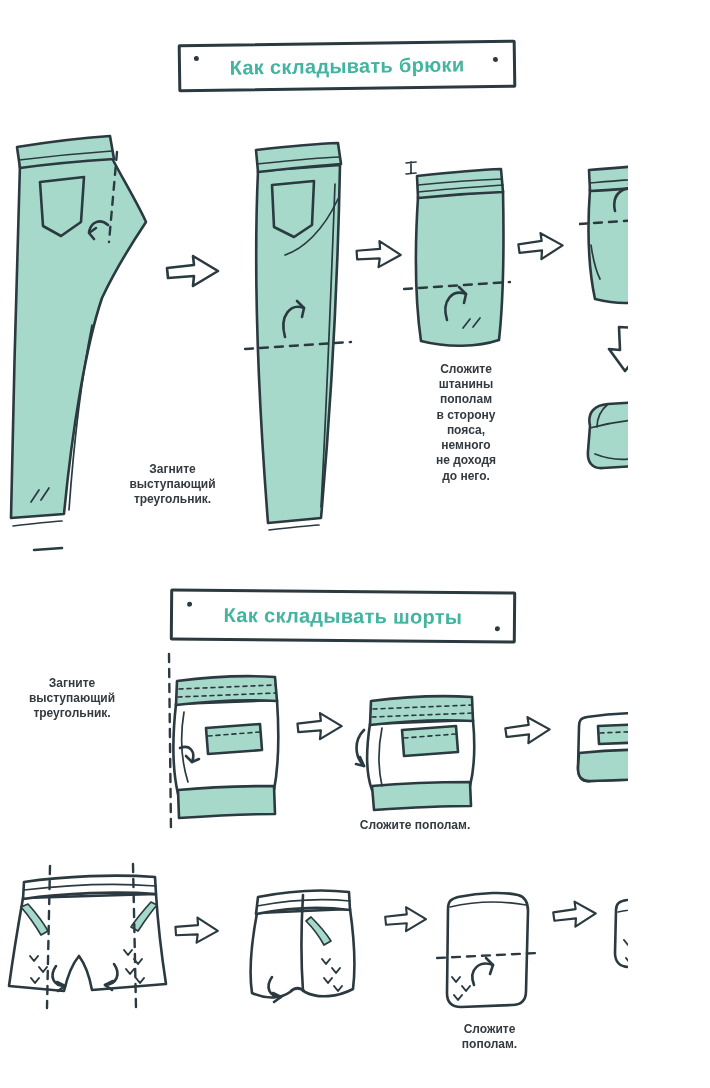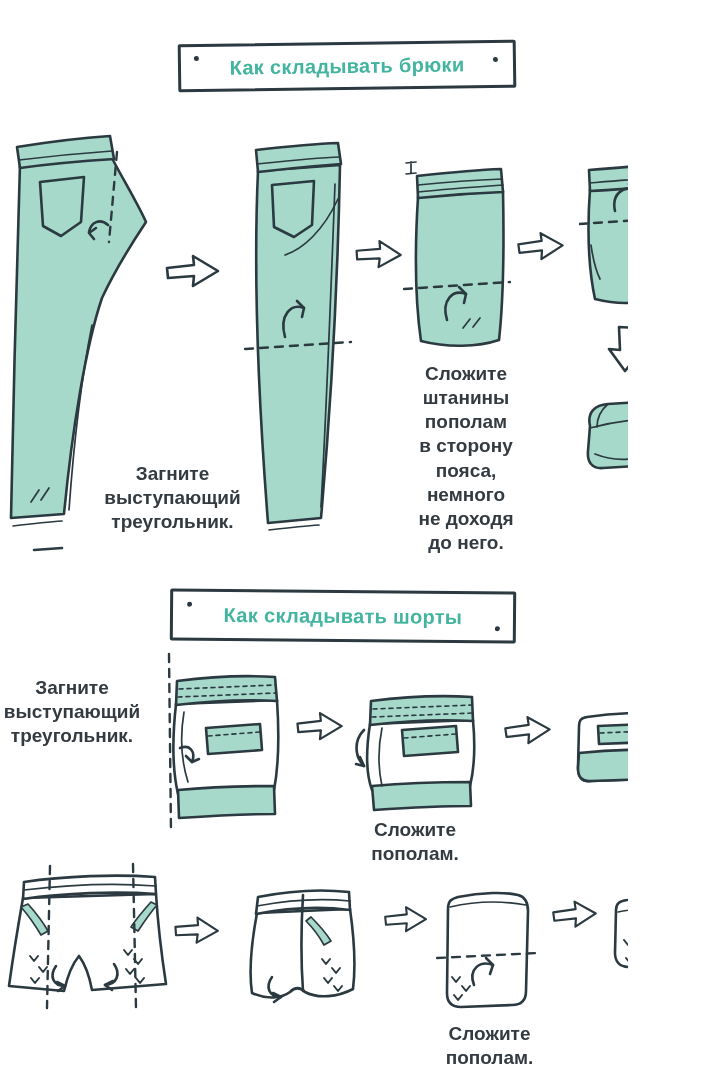--- a/index.html
+++ b/index.html
@@ -20,21 +20,21 @@
   svg .thin{stroke-width:1.7;}
   svg .dash{stroke-dasharray:8 7;stroke-width:2.4;}
   svg .stitch{stroke-dasharray:4 4;stroke-width:1.6;}
   svg .teal-mark{fill:var(--teal-fill);stroke:var(--ink);stroke-width:1.7;}
   svg .chev-path{stroke-width:2;}
   .banner{position:absolute;background:#fff;border:3px solid var(--ink);border-radius:2px;
           display:flex;align-items:center;justify-content:center;}
   .banner-title{color:var(--title-teal);font-size:20px;font-weight:bold;letter-spacing:.3px;}
   .dot{position:absolute;width:5px;height:5px;border-radius:50%;background:var(--ink);}
   .caption{position:absolute;text-align:center;white-space:pre-line;color:var(--text);
-           font-size:19px;line-height:1.27;font-weight:600;}
+           font-size:12px;line-height:1.27;font-weight:600;}
 </style>
 </head>
 <body>
 
 <div class="stage">
 
   <svg width="0" height="0" style="position:absolute">
     <defs>
       <g id="arrow-right">
           <path class="fill-white" d="M4,16 L31,13 L30,4 L55,19 L30,34 L31,24 L5,26 Z"></path>

